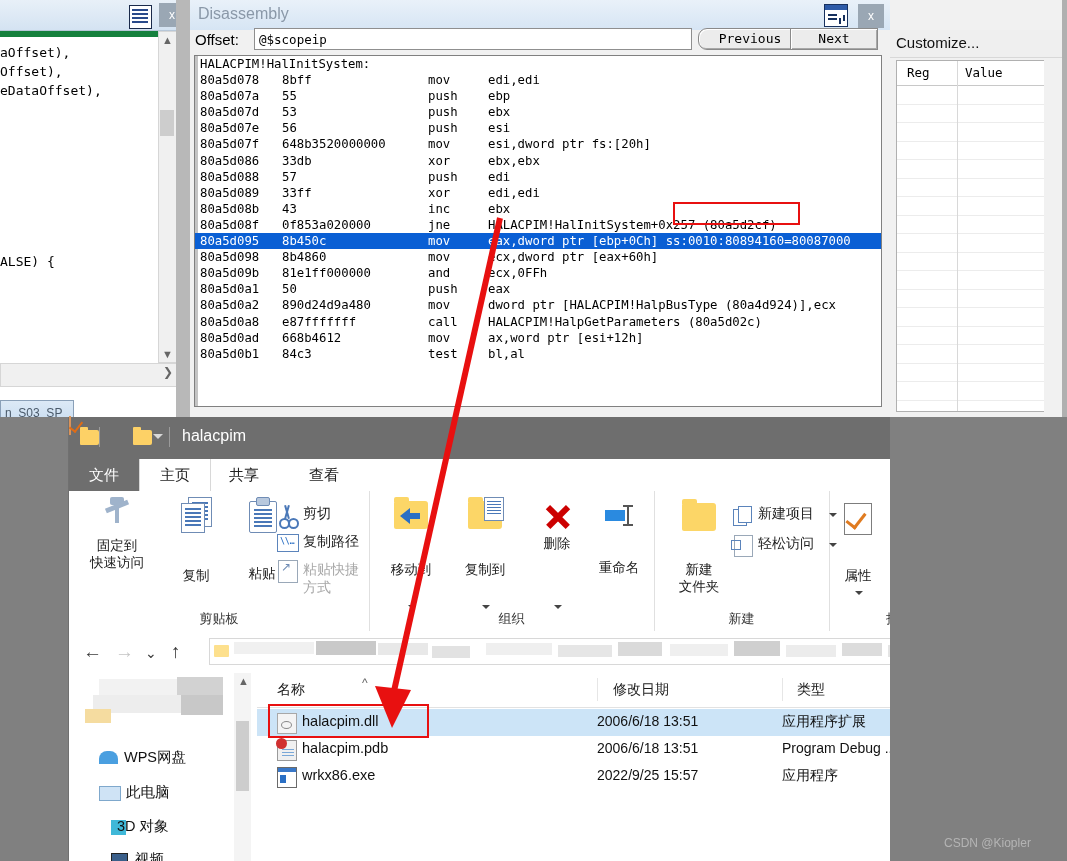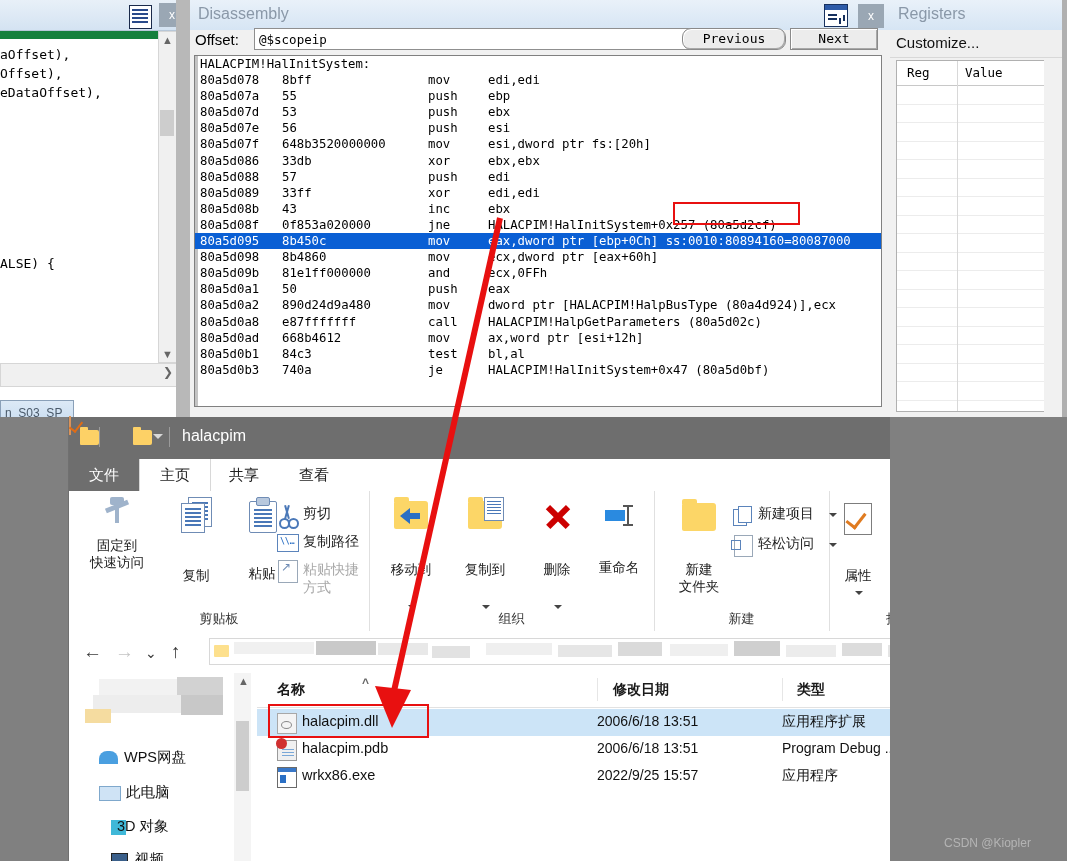--- a/index.html
+++ b/index.html
@@ -26,21 +26,21 @@
   .doc-icon-sm:before{
     content:"";position:absolute;left:2px;top:3px;right:3px;height:1.6px;
     background:#2a4a8a;box-shadow:0 4px 0 #2a4a8a,0 8px 0 #2a4a8a,0 12px 0 #2a4a8a;
   }
   .closebtn-sm{
     position:absolute;right:5px;top:3px;width:26px;height:24px;
     background:#9aa7b4;color:#ffffff;font-size:12px;text-align:center;line-height:24px;
   }
   #lt-code{
     left:0;top:31px;width:170px;height:330px;background:#ffffff;
-    border-top:8px solid #15803d;border-right:1px solid #c0c0c0;
+    border-top:6px solid #15803d;border-right:1px solid #c0c0c0;
     font-size:13px;line-height:19px;color:#000;overflow:hidden;padding-top:6px;
   }
   #lt-code div{white-space:pre;}
   #lt-scroll{
     left:158px;top:31px;width:18px;height:330px;background:#f0f0f0;border:1px solid #d6d6d6;
   }
   #lt-scroll .thumb{position:absolute;left:1px;top:78px;width:14px;height:26px;background:#cdcdcd;}
   #lt-scroll .arr{position:absolute;left:3px;color:#666;font-size:11px;}
   #lt-hscroll{
     left:0;top:363px;width:176px;height:22px;background:#f0f0f0;border:1px solid #d6d6d6;
@@ -92,21 +92,21 @@
   #offsetinput{
     position:absolute;left:64px;top:0px;width:438px;height:22px;
     background:#ffffff;border:1px solid #8f8f8f;box-sizing:border-box;
     font-size:12.5px;padding:3px 0 0 4px;color:#000;
   }
   .btn3d{
     position:absolute;top:0px;height:22px;background:#ececec;border:1px solid #8a8a8a;
     box-shadow:inset 1px 1px 0 #ffffff, inset -1px -1px 0 #a8a8a8;
     font-size:13px;text-align:center;line-height:20px;color:#000;box-sizing:border-box;
   }
-  #btn-prev{left:492px;width:104px;border-radius:9px;}
+  #btn-prev{left:508px;width:104px;border-radius:9px;}
   #btn-next{left:600px;width:88px;}
   #codepane{
     position:absolute;left:4px;top:55px;width:688px;height:352px;
     background:#ffffff;border:1px solid #808080;box-sizing:border-box;overflow:hidden;
   }
   #codepane .leftbar{position:absolute;left:0;top:0;width:3px;height:100%;background:#c4c4c4;}
   .codeline{
     position:relative;height:16.1px;line-height:16.1px;white-space:pre;
     font-family:"DejaVu Sans Mono","Liberation Mono",monospace;font-size:12.3px;color:#000;
     padding-left:5px;
@@ -169,21 +169,21 @@
     border-left:5px solid transparent;border-right:5px solid transparent;border-top:5px solid #d8d8d8;}
   #exp-title{position:absolute;left:113px;top:10px;font-size:16px;color:#ffffff;}
 
   #ribbon-tabs{position:absolute;left:0;top:42px;width:999px;height:32px;background:#ffffff;
     border-bottom:1px solid #d8d8d8;}
   .rtab{position:absolute;top:0;height:32px;font-size:15px;color:#222;line-height:32px;text-align:center;}
   #rtab-file{left:0;width:70px;background:#6e6e6e;color:#ffffff;}
   #rtab-home{left:70px;width:70px;background:#ffffff;border-left:1px solid #d8d8d8;
     border-right:1px solid #d8d8d8;border-bottom:1px solid #ffffff;}
   #rtab-share{left:140px;width:70px;}
-  #rtab-view{left:210px;width:70px;}
+  #rtab-view{left:220px;width:70px;}
 
   #ribbon{position:absolute;left:0;top:74px;width:999px;height:140px;background:#ffffff;
     border-bottom:1px solid #d0d0d0;}
   .rgroup{position:absolute;top:0;height:140px;border-right:1px solid #e0e0e0;}
   .rglabel{position:absolute;bottom:3px;width:100%;text-align:center;font-size:13px;color:#333;}
   .rbig{position:absolute;top:6px;text-align:center;font-size:13.5px;color:#222;line-height:17px;}
   .rsmall{position:absolute;font-size:14px;color:#222;}
   .rsmall.dim{color:#a8a8a8;}
 
   
@@ -308,21 +308,21 @@
     border-right:1px solid #e4e4e4;}
   .navitem{position:absolute;font-size:14.5px;color:#111;}
   .navicon{position:absolute;}
   #nav-scroll{position:absolute;left:165px;top:0;width:17px;height:188px;background:#f4f4f4;}
   #nav-scroll .thumb{position:absolute;left:2px;top:48px;width:13px;height:70px;background:#cdcdcd;}
   #nav-scroll .up{position:absolute;left:4px;top:2px;font-size:11px;color:#666;}
   .blur-nav{position:absolute;background:#e8e8e8;}
 
   
   #filelist{position:absolute;left:188px;top:256px;width:811px;height:188px;background:#ffffff;}
-  #colhdr{position:absolute;left:0;top:0;width:811px;height:34px;border-bottom:1px solid #e2e2e2;font-weight:bold;}
+  #colhdr{position:absolute;left:0;top:0;width:811px;height:34px;border-bottom:1px solid #e2e2e2;}
   .colh{position:absolute;top:8px;font-size:14px;color:#1a1a1a;}
   .colsep{position:absolute;top:5px;width:1px;height:23px;background:#e6e6e6;}
   .frow{position:absolute;left:0;width:811px;height:27px;}
   .frow.sel{background:#cce4f7;}
   .fname{position:absolute;left:45px;top:4px;font-size:14.5px;color:#111;}
   .fdate{position:absolute;left:340px;top:4px;font-size:14px;color:#111;}
   .ftype{position:absolute;left:525px;top:4px;font-size:14px;color:#111;}
   .fsize{position:absolute;left:660px;top:4px;width:106px;text-align:right;font-size:14px;color:#111;}
   .ficon{position:absolute;left:20px;top:4px;width:18px;height:19px;}
   .ic-dll{background:#f4f4f4;border:1px solid #a8a8a8;}
@@ -442,30 +442,26 @@
         <div class="codeline"><span class="col-addr">80a5d08b</span><span class="col-bytes">43</span><span class="col-mn">inc</span><span>ebx</span></div>
         <div class="codeline"><span class="col-addr">80a5d08f</span><span class="col-bytes">0f853a020000</span><span class="col-mn">jne</span><span>HALACPIM!HalInitSystem+0x257 (80a5d2cf)</span></div>
         <div class="codeline hl"><span class="col-addr">80a5d095</span><span class="col-bytes">8b450c</span><span class="col-mn">mov</span><span>eax,dword ptr [ebp+0Ch] ss:0010:80894160=80087000</span></div>
         <div class="codeline"><span class="col-addr">80a5d098</span><span class="col-bytes">8b4860</span><span class="col-mn">mov</span><span>ecx,dword ptr [eax+60h]</span></div>
         <div class="codeline"><span class="col-addr">80a5d09b</span><span class="col-bytes">81e1ff000000</span><span class="col-mn">and</span><span>ecx,0FFh</span></div>
         <div class="codeline"><span class="col-addr">80a5d0a1</span><span class="col-bytes">50</span><span class="col-mn">push</span><span>eax</span></div>
         <div class="codeline"><span class="col-addr">80a5d0a2</span><span class="col-bytes">890d24d9a480</span><span class="col-mn">mov</span><span>dword ptr [HALACPIM!HalpBusType (80a4d924)],ecx</span></div>
         <div class="codeline"><span class="col-addr">80a5d0a8</span><span class="col-bytes">e87fffffff</span><span class="col-mn">call</span><span>HALACPIM!HalpGetParameters (80a5d02c)</span></div>
         <div class="codeline"><span class="col-addr">80a5d0ad</span><span class="col-bytes">668b4612</span><span class="col-mn">mov</span><span>ax,word ptr [esi+12h]</span></div>
         <div class="codeline"><span class="col-addr">80a5d0b1</span><span class="col-bytes">84c3</span><span class="col-mn">test</span><span>bl,al</span></div>
-        <div class="codeline"><span class="col-addr">80a5d0b3</span><span class="col-bytes">740a</span><span class="col-mn">je</span><span>HALACPIM!HalInitSystem+0x47 (80a5d0bf)</span></div>
       </div>
   </div>
   <div class="abs" id="red-box-jne"></div>
 </div>
 
 <div class="abs" id="registers">
-  <div class="titlebar">
-    <div class="title">Registers</div>
-  </div>
   <div class="customize">Customize...</div>
   <div id="regtable">
     <div class="hdr">
       <span class="c1">Reg</span>
       <span class="c2">Value</span>
     </div>
     <div class="vline"></div>
     <div id="reg-rows">
         <div class="row"></div>
         <div class="row"></div>
@@ -575,21 +571,21 @@
               <i></i>
             </span>
         </span>
         <div style="margin-top:28px">复制到</div>
         <span class="dropcaret" style="left:33px;top:108px"></span>
       </div>
       <div class="rbig" style="left:158px;width:60px">
         <span class="ic xmark" style="position:relative;display:inline-block;margin-top:4px">
           <i></i><i></i>
         </span>
-        <div style="margin-top:26px">删除</div>
+        <div style="">删除</div>
         <span class="dropcaret" style="left:27px;top:108px"></span>
       </div>
       <div class="rbig" style="left:218px;width:64px">
         <span class="ic rename" style="position:relative;display:inline-block;margin-top:6px">
           <span class="box"></span><span class="ibeam"></span>
         </span>
         <div style="margin-top:26px">重命名</div>
       </div>
       <div class="rglabel">组织</div>
     </div>

